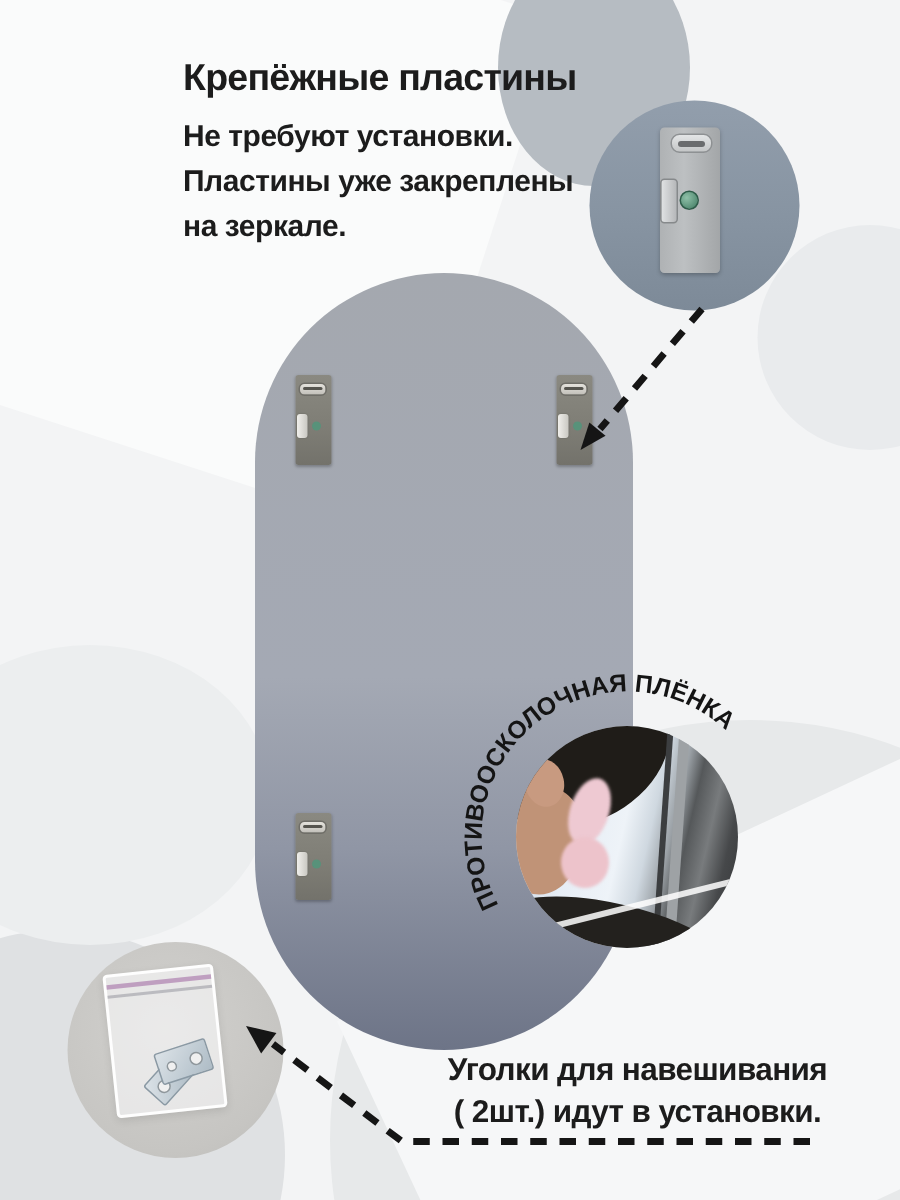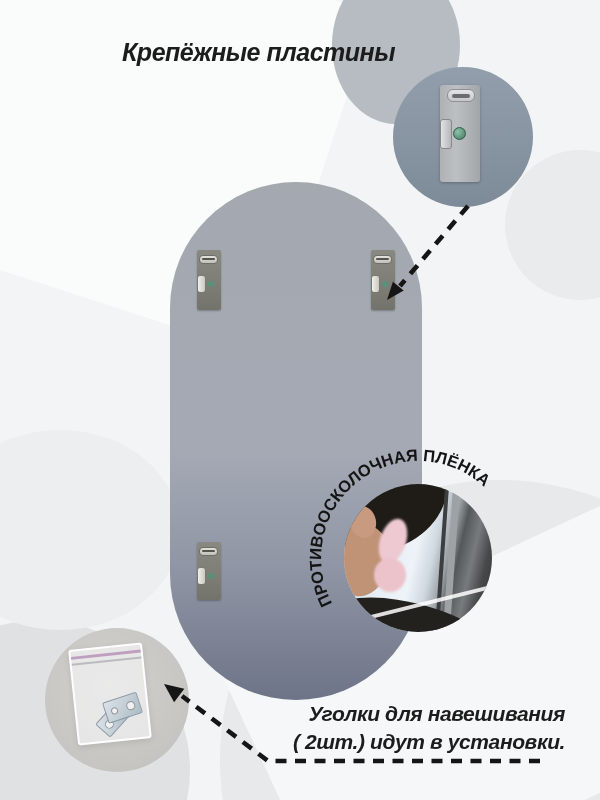--- a/index.html
+++ b/index.html
@@ -2,21 +2,21 @@
 <html><head>
 <meta charset="utf-8">
 <style>
   html,body{margin:0;padding:0;background:#e9eaeb;}
   #canvas{
     position:relative;width:600px;height:800px;overflow:hidden;
     background:#f3f4f5;
     font-family:"Liberation Sans","DejaVu Sans",sans-serif;
     color:#1c1c1c;
   }
-  .abs{position:absolute;font-style:italic;}
+  .abs{position:absolute;}
   
   .bgs{position:absolute;z-index:0;}
   .bgs1{top:-70px;left:-150px;width:480px;height:360px;background:#fafbfb;transform:rotate(18deg);}
   .bgs2{top:150px;right:-55px;width:150px;height:150px;border-radius:50%;background:#e9ebed;}
   .bgs3{right:-180px;bottom:-240px;width:560px;height:560px;border-radius:50%;background:#e7e9ea;}
   .bgs4{left:-110px;bottom:-120px;width:300px;height:300px;border-radius:50%;background:#dfe1e3;}
   .bgs5{left:-60px;top:430px;width:240px;height:200px;border-radius:50%;background:#eceeef;}
   .bgs6{right:-80px;bottom:-40px;width:420px;height:260px;background:#f6f7f8;transform:rotate(-25deg);}
   .bgs8{left:332px;top:-34px;width:128px;height:158px;border-radius:50%;background:#b6bcc2;}
   
@@ -113,21 +113,21 @@
   .zipfold{position:absolute;left:0;right:0;top:12px;height:2px;background:rgba(150,150,158,0.55);}
   .bracket-metal{
     position:absolute;background:linear-gradient(135deg,#dbe2e7,#aebcc6);
     border:1px solid #8a99a4;border-radius:2px;box-sizing:border-box;
   }
   .bm1{left:28px;top:50px;width:36px;height:22px;transform:rotate(-12deg);}
   .bm2{left:20px;top:62px;width:30px;height:20px;transform:rotate(-42deg);}
   .bhole{position:absolute;width:9px;height:9px;border-radius:50%;background:#f0f0f0;border:1px solid #8f979c;box-sizing:border-box;}
   
   .note{
-    left:285px;top:700px;width:280px;text-align:right;
+    left:285px;top:700px;width:280px;text-align:center;
     font-size:21px;font-weight:bold;letter-spacing:-0.4px;line-height:28px;z-index:5;
   }
   
   .overlay{position:absolute;left:0;top:0;z-index:6;pointer-events:none;}
   .dashline{stroke:#151515;stroke-width:4.6;fill:none;stroke-dasharray:11 8.5;}
   .ahead{fill:#151515;stroke:none;}
   .curved{font-family:"Liberation Sans","DejaVu Sans",sans-serif;font-size:16.5px;font-weight:bold;fill:#141414;}
 </style>
 </head>
 <body>
@@ -136,20 +136,25 @@
 
   <div class="bgs bgs1"></div>
   <div class="bgs bgs2"></div>
   <div class="bgs bgs3"></div>
   <div class="bgs bgs6"></div>
   <div class="bgs bgs4"></div>
   <div class="bgs bgs5"></div>
   <div class="bgs bgs8"></div>
 
   <div class="abs title" style="z-index:5;">Крепёжные пластины</div>
+  <div class="abs desc" style="z-index:5;">
+    <div>Не требуют установки.</div>
+    <div>Пластины уже закреплены</div>
+    <div>на зеркале.</div>
+  </div>
 
   <div class="abs mirror"></div>
 
   <div class="mplate mp1">
     <div class="bracket">
         <div class="slot"></div>
       </div>
     <div class="clip"></div>
     <div class="dot"></div>
   </div>

